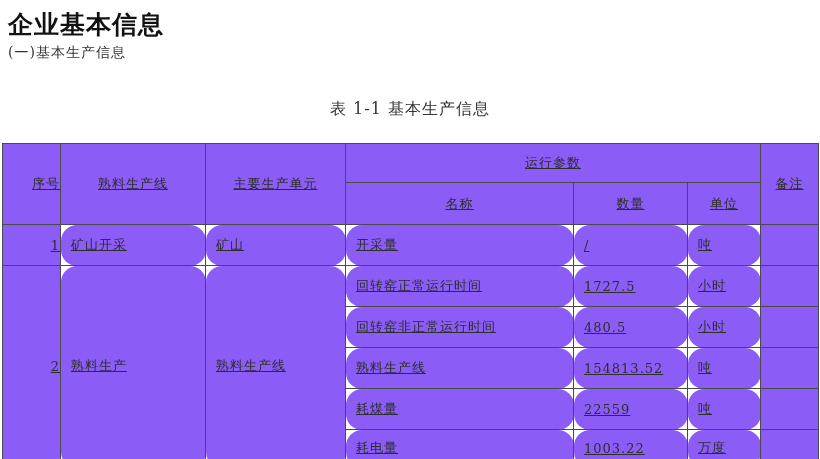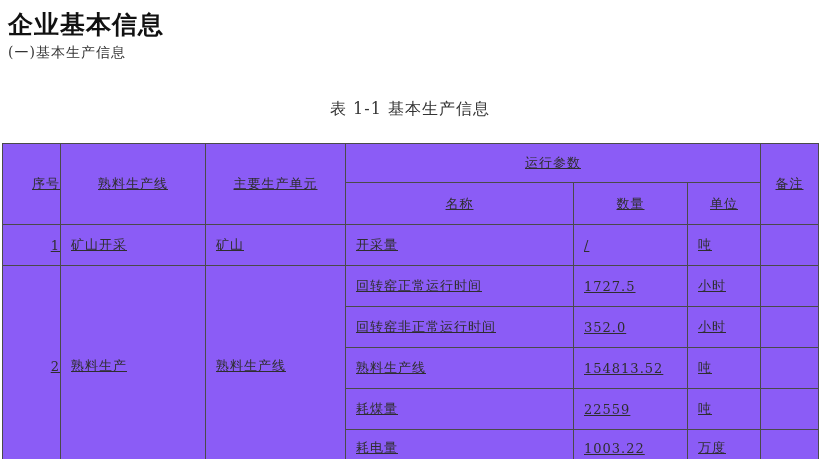--- a/index.html
+++ b/index.html
@@ -58,21 +58,21 @@
   col.c-pqty   { width: 114px; }
   col.c-punit  { width: 73px;  }
   col.c-remark { width: 58px;  }
 
   tr.hdr-1 { height: 39px; }
   tr.hdr-2 { height: 42px; }
   tr.body-row { height: 41px; }
   tr.body-row-last { height: 38px; }
 
   .cell-center { text-align: center; }
-  .cell-left   { text-align: left; padding-left: 10px; }
+  .cell-left   { text-align: left; padding-left: 10px; border-radius: 16px; }
   td.seq-cell, th.seq-head { background: #f5f6f9; text-align: right; }
   .num { letter-spacing: 0.5px; }
 </style>
 </head>
 <body>
 
 <h1 class="doc-title">企业基本信息</h1>
 <h2 class="section-heading">(一)基本生产信息</h2>
 <div class="table-caption">表 1-1 基本生产信息</div>
 
@@ -114,21 +114,21 @@
       <td class="seq-cell" rowspan="5">2</td>
       <td class="cell-left" rowspan="5">熟料生产</td>
       <td class="cell-left" rowspan="5">熟料生产线</td>
       <td class="cell-left">回转窑正常运行时间</td>
       <td class="cell-left num">1727.5</td>
       <td class="cell-left">小时</td>
       <td></td>
     </tr>
     <tr class="body-row">
       <td class="cell-left">回转窑非正常运行时间</td>
-      <td class="cell-left num">352.0</td>
+      <td class="cell-left num">480.5</td>
       <td class="cell-left">小时</td>
       <td></td>
     </tr>
     <tr class="body-row">
       <td class="cell-left">熟料生产线</td>
       <td class="cell-left num">154813.52</td>
       <td class="cell-left">吨</td>
       <td></td>
     </tr>
     <tr class="body-row">

